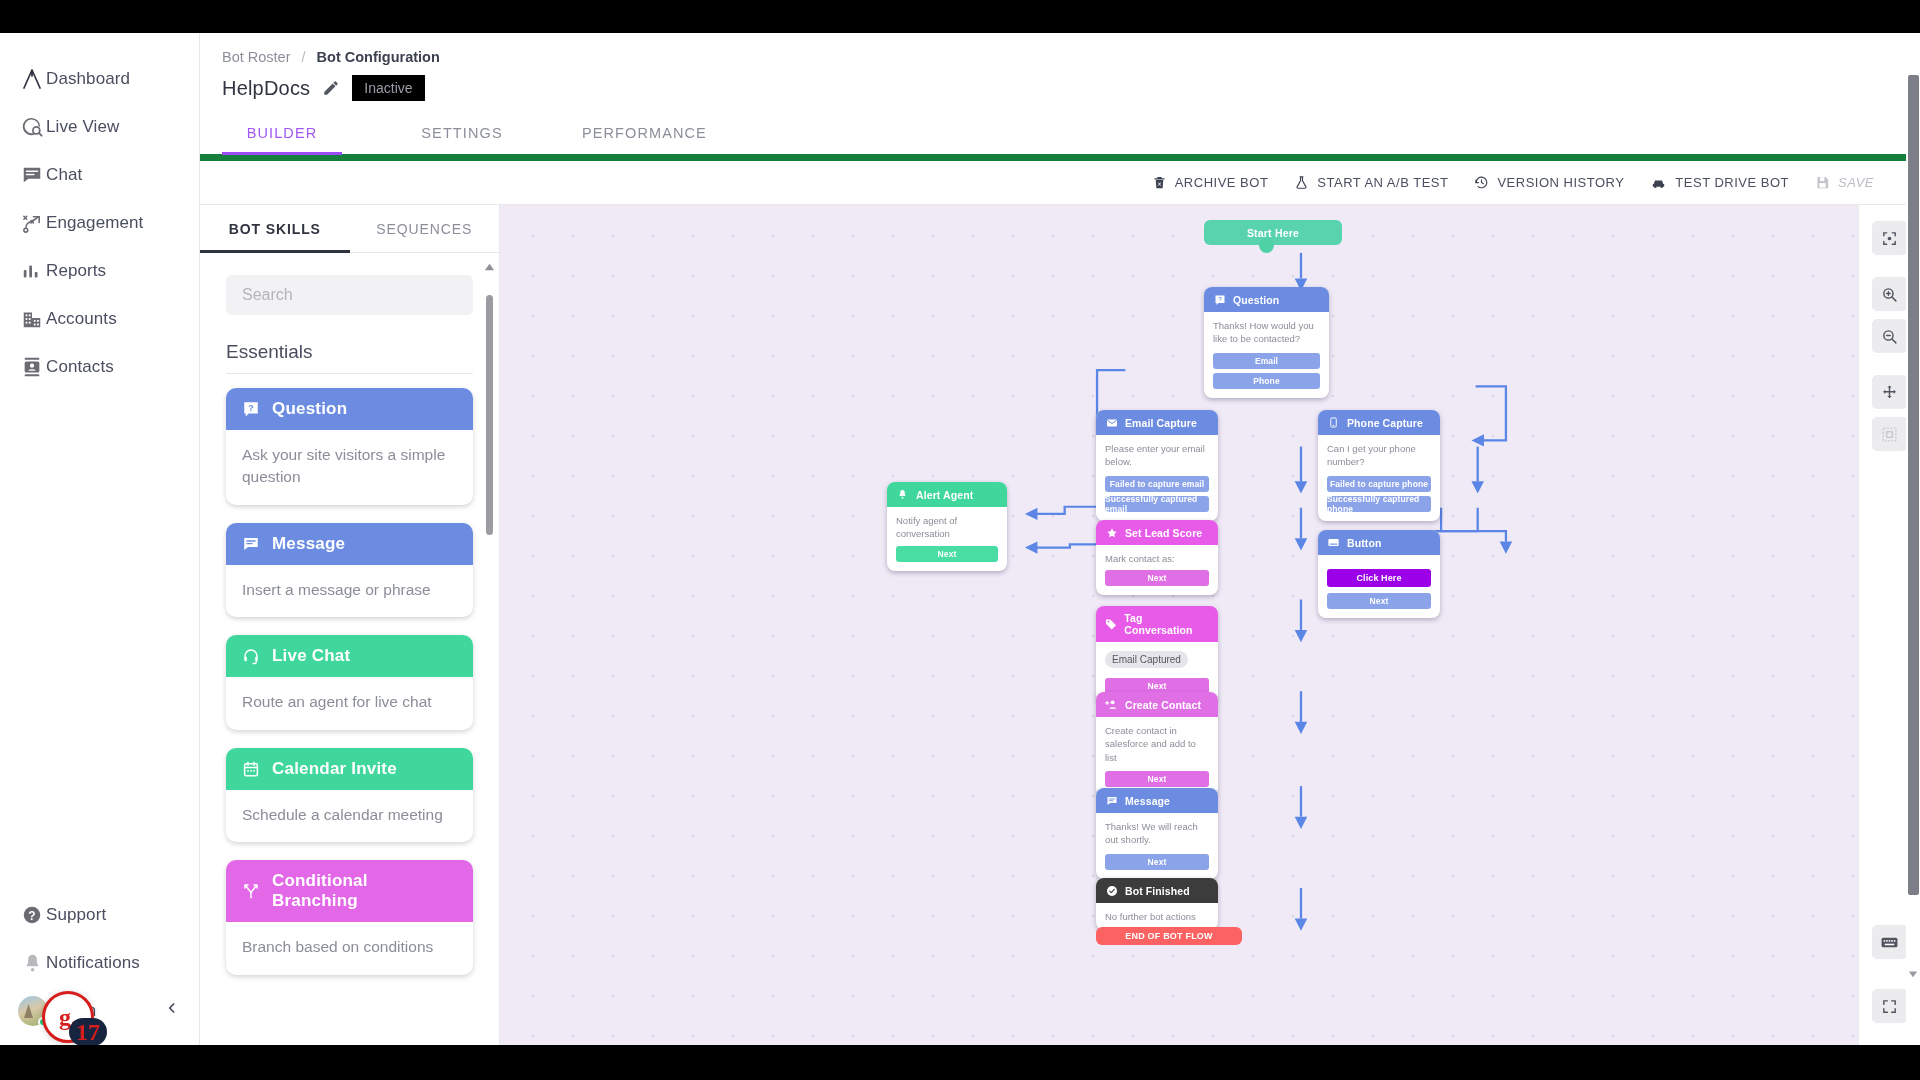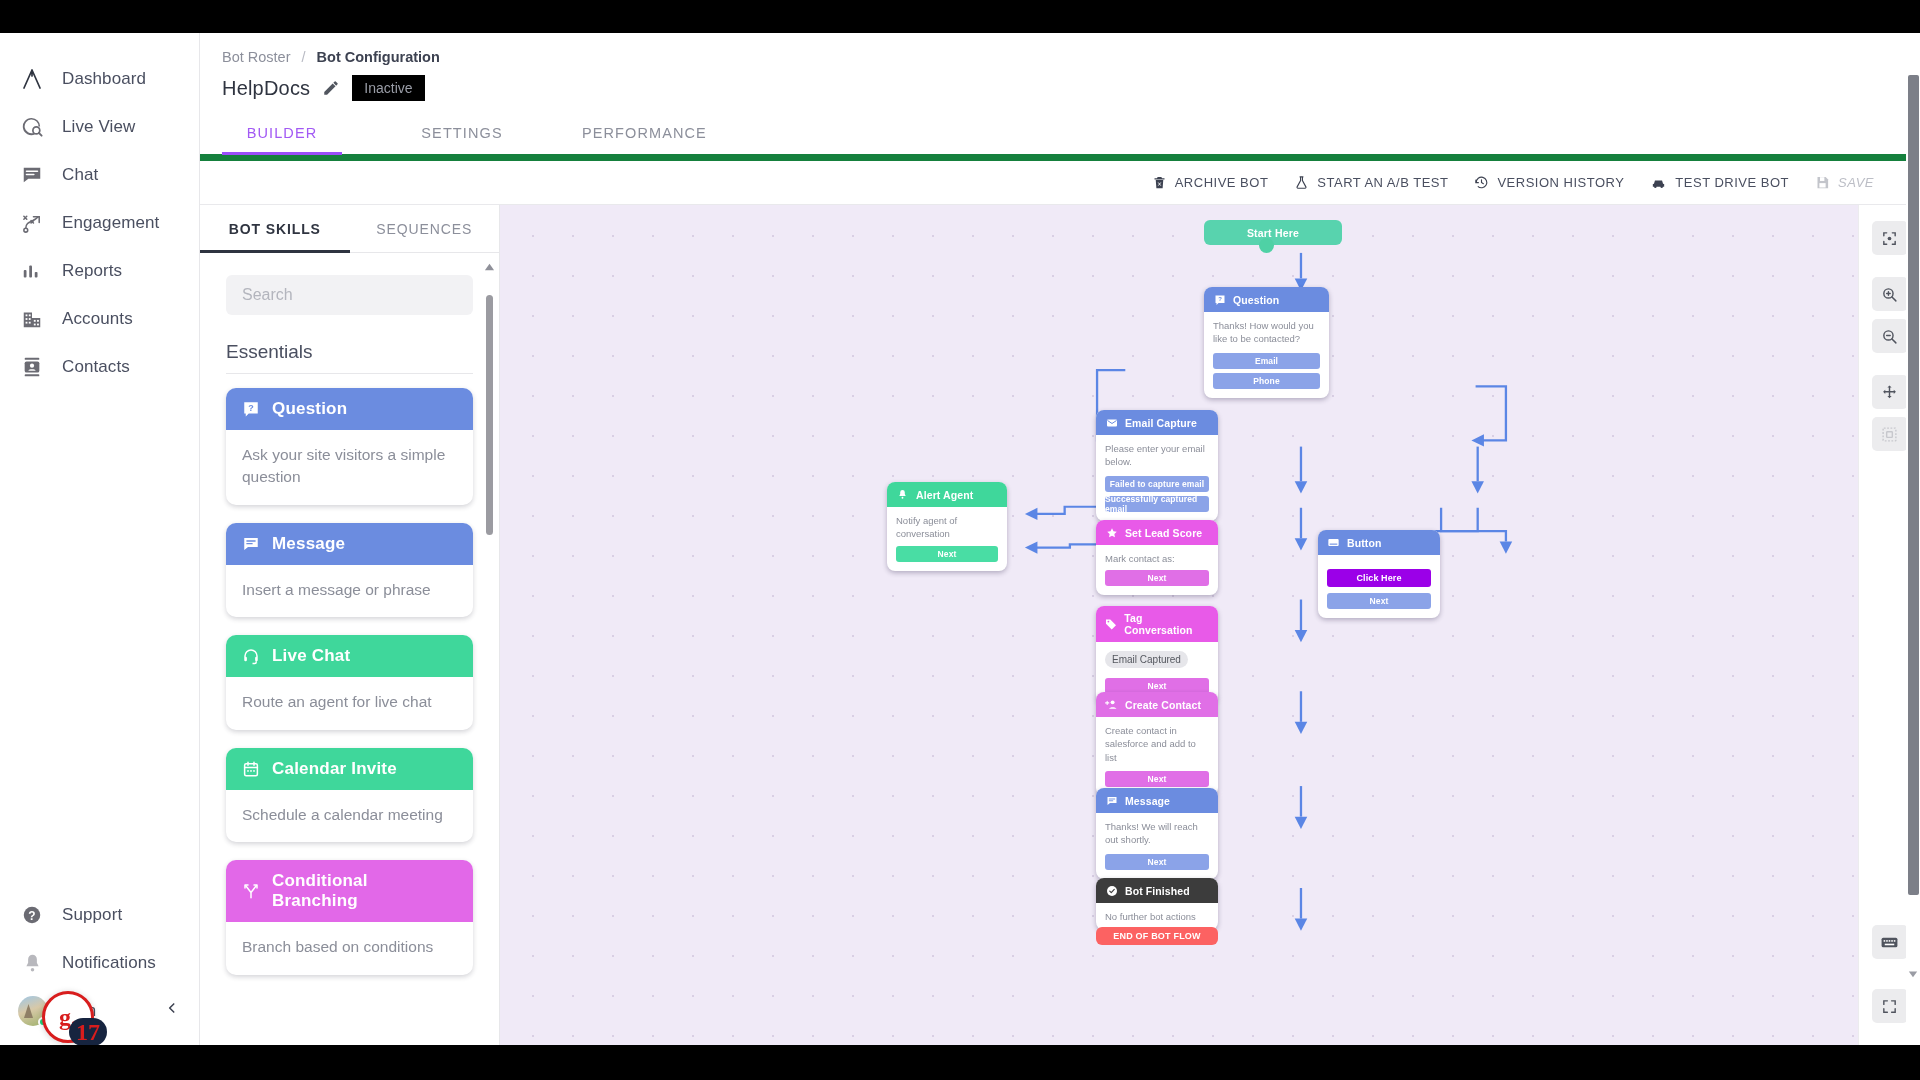--- a/index.html
+++ b/index.html
@@ -19,21 +19,21 @@
   }
 
   
   .nav {
     width: 200px; flex: 0 0 200px; height: 100%;
     background: #fff; border-right: 1px solid #e7e7ea;
     display: flex; flex-direction: column; position: relative;
   }
   .nav-top { padding-top: 22px; }
   .nav-item {
-    display: flex; align-items: center; gap: 16px;
+    display: flex; align-items: center; 
     height: 48px; padding-left: 18px; cursor: pointer;
   }
   .nav-ico {
     width: 28px; height: 28px; flex: 0 0 28px;
     display: flex; align-items: center; justify-content: center;
     color: #6b6b73;
   }
   .nav-ico svg { display:block; }
   .nav-label { font-size: 17px; color: #4a4f60; letter-spacing: .1px; }
 
@@ -570,20 +570,36 @@
             </span>
             <span class="n-title">Email Capture</span>
           </div>
           <div class="n-body">
             <div class="n-text">Please enter your email below.</div>
             <div class="n-btn" style="background:#8ba3e8">Failed to capture email</div>
             <div class="n-btn" style="background:#8ba3e8">Successfully captured email</div>
           </div>
         </div>
 
+        <div class="node" style="left:818px; top:205px; width:122px;">
+          <div class="n-head" style="background:#6b8ce0">
+            <span class="ni">
+              <svg width="11" height="11" viewBox="0 0 24 24" fill="none" stroke="#fff" stroke-width="2">
+                    <rect x="6" y="2" width="12" height="20" rx="2.4"></rect>
+                    <path d="M11 18.6h2" stroke-linecap="round"></path>
+                  </svg>
+            </span>
+            <span class="n-title">Phone Capture</span>
+          </div>
+          <div class="n-body">
+            <div class="n-text">Can I get your phone number?</div>
+            <div class="n-btn" style="background:#8ba3e8">Failed to capture phone</div>
+            <div class="n-btn" style="background:#8ba3e8">Successfully captured phone</div>
+          </div>
+        </div>
 
         <div class="node" style="left:387px; top:277px; width:120px;">
           <div class="n-head" style="background:#3fd79b">
             <span class="ni">
               <svg width="11" height="11" viewBox="0 0 24 24" fill="#fff">
                     <path d="M12 2a5 5 0 0 0-5 5v4l-2 4h14l-2-4V7a5 5 0 0 0-5-5z"></path>
                     <circle cx="12" cy="19" r="2"></circle>
                   </svg>
             </span>
             <span class="n-title">Alert Agent</span>
@@ -682,21 +698,21 @@
                     <path d="M7.5 12.3l3 3 6-6.4" stroke="#3c3c3c" stroke-width="2.3" fill="none" stroke-linecap="round" stroke-linejoin="round"></path>
                   </svg>
             </span>
             <span class="n-title">Bot Finished</span>
           </div>
           <div class="n-body" style="padding-bottom:7px">
             <div class="n-text" style="margin-bottom:0">No further bot actions</div>
           </div>
         </div>
 
-        <div class="pill" style="left:596px; top:722px; width:122px; height:18px; background:#fc6262; font-size:9px;">
+        <div class="pill" style="left:596px; top:722px; width:146px; height:18px; background:#fc6262; font-size:9px;">
           <span>END OF BOT FLOW</span>
         </div>
 
         <div class="c-tools">
           <div class="c-btn" style="margin-top:16px">
             <svg width="17" height="17" viewBox="0 0 24 24" fill="none" stroke="currentColor" stroke-width="2" stroke-linecap="round">
                   <path d="M4 8V4h4M20 8V4h-4M4 16v4h4M20 16v4h-4"></path>
                   <circle cx="12" cy="12" r="2.6" fill="currentColor" stroke="none"></circle>
                 </svg>
           </div>

